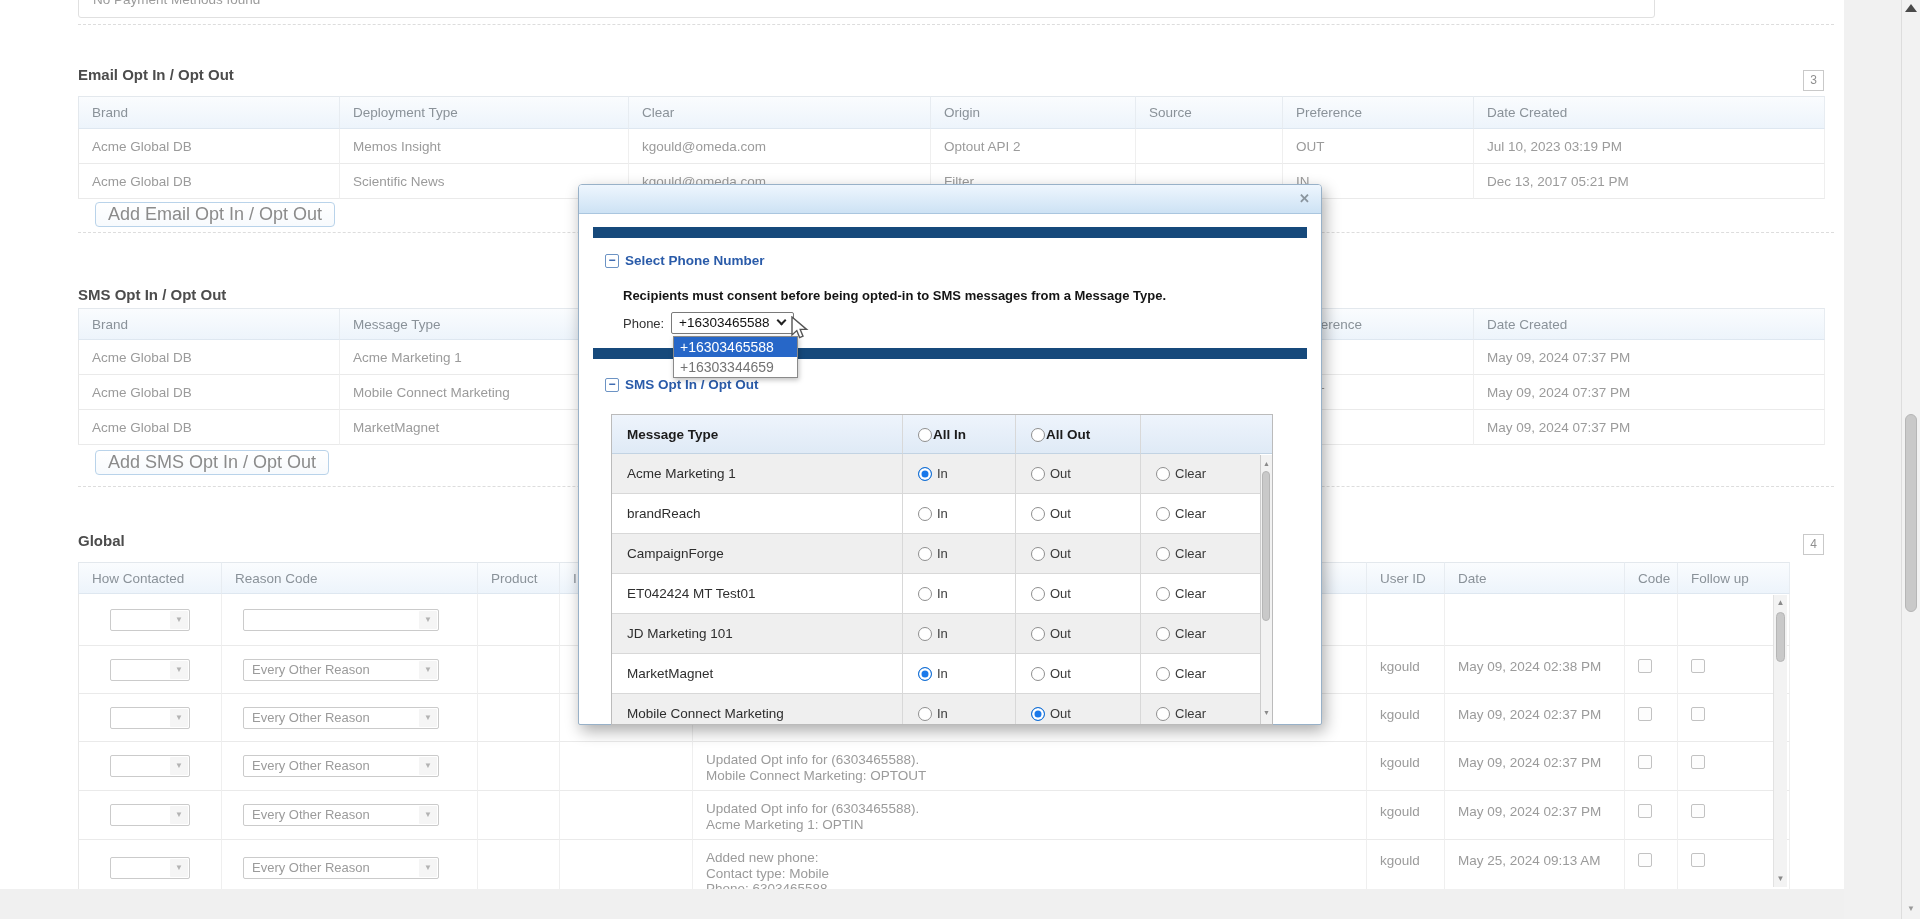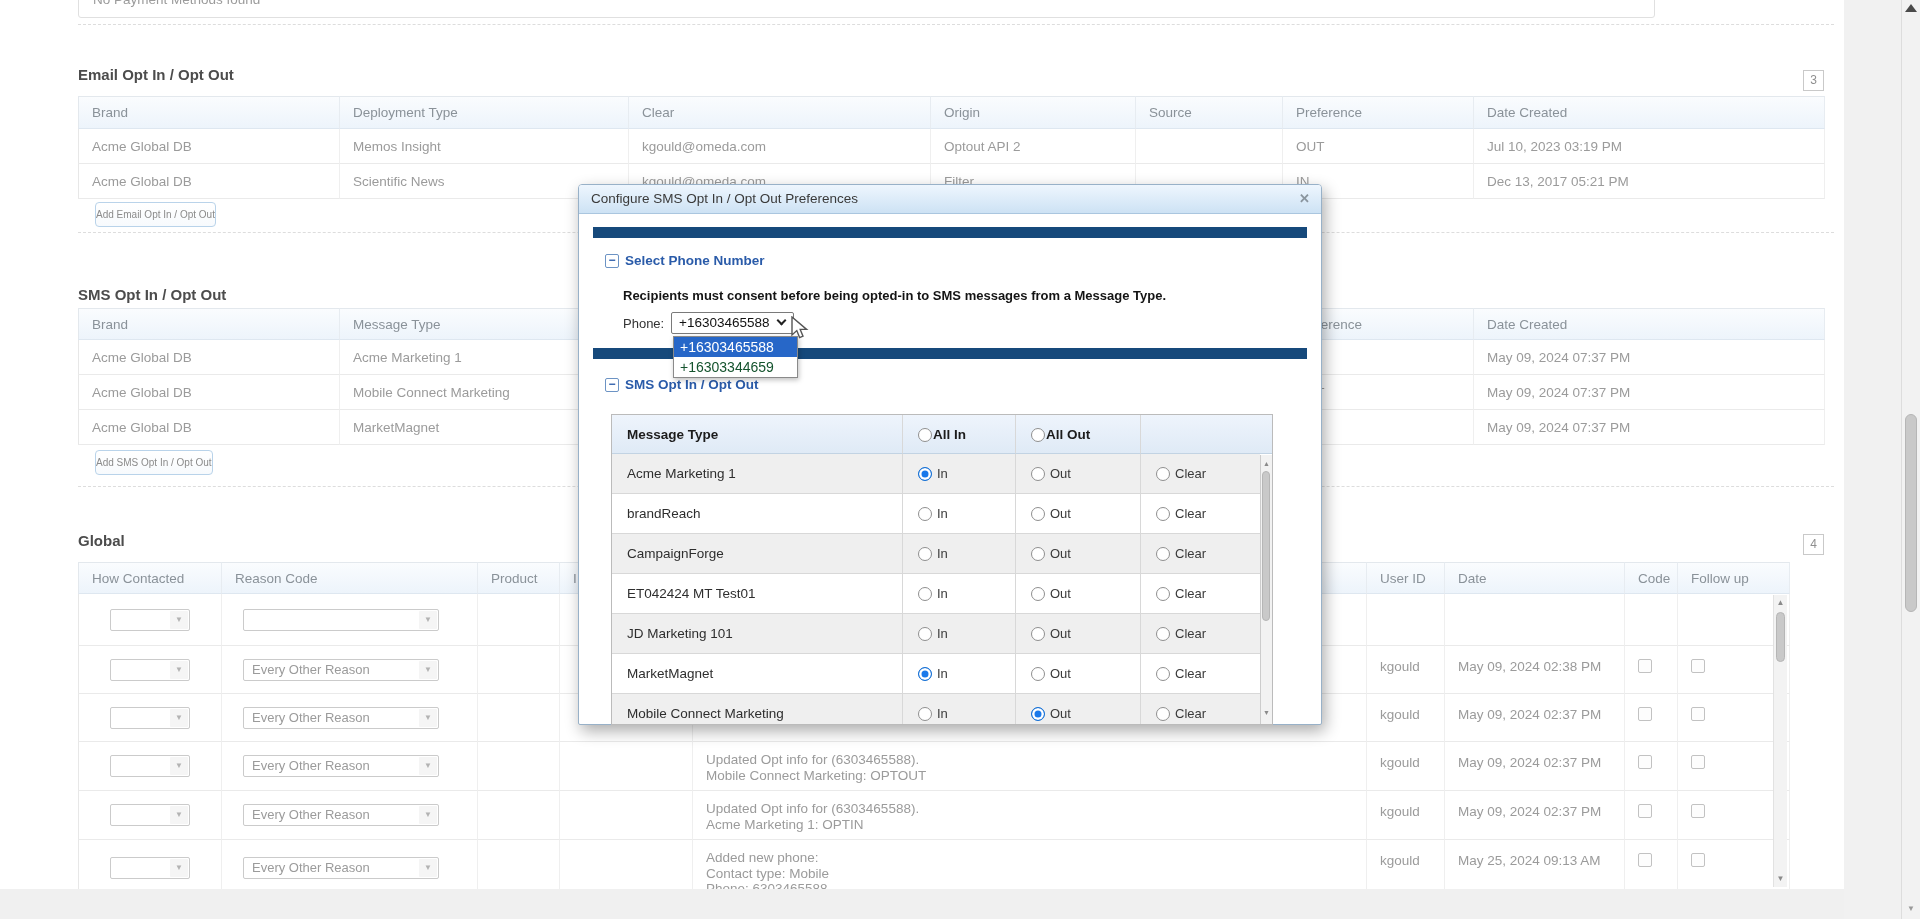--- a/index.html
+++ b/index.html
@@ -5,21 +5,21 @@
 *{margin:0;padding:0;box-sizing:border-box}
 html,body{background:#fff}
 body{font-family:"Liberation Sans",sans-serif}
 #screen{position:relative;width:1920px;height:919px;overflow:hidden;background:#fff}
 
 
 .payment-box{position:absolute;left:78px;top:-18px;width:1577px;height:36px;border:1px solid #e0e0e0;border-radius:3px;line-height:34px;padding-left:14px;font-size:13.5px;color:#9b9b9b;background:#fff}
 .dash{position:absolute;left:78px;width:1756px;border-top:1px dashed #ddd}
 .heading{position:absolute;font-size:15px;font-weight:bold;color:#4c4c4c}
 .badge{position:absolute;width:21px;height:21px;border:1px solid #c9c9c9;color:#8f8f8f;font-size:12px;text-align:center;line-height:19px;background:#fff}
-.btn{position:absolute;height:25px;padding:0 0;border:1px solid #b9d3ea;border-radius:4px;background:linear-gradient(#ffffff,#f7fafd);color:#8b8b8b;font-size:10px;font-family:inherit;cursor:pointer}
+.btn{position:absolute;height:25px;padding:0 12px;border:1px solid #b9d3ea;border-radius:4px;background:linear-gradient(#ffffff,#f7fafd);color:#8b8b8b;font-size:18px;font-family:inherit;cursor:pointer}
 
 
 table.grid{position:absolute;border-collapse:separate;border-spacing:0;table-layout:fixed;background:#fff}
 .grid th{background:linear-gradient(#fafcfe,#edf4fb);color:#8a9299;font-weight:normal;font-size:13.5px;text-align:left;padding:0 6px 0 13px;border-top:1px solid #e3e8ed;border-bottom:1px solid #dee7f0;border-right:1px solid #e7ecf1;height:33px;overflow:hidden;white-space:nowrap}
 .grid th:first-child{border-left:1px solid #e3e8ed}
 .grid td{color:#9b9b9b;font-size:13.5px;padding:0 6px 0 13px;border-bottom:1px solid #eaeaea;border-right:1px solid #efefef;height:35px;overflow:hidden;white-space:nowrap;background:#fff}
 .grid td:first-child{border-left:1px solid #e7e7e7}
 #memos-table th{height:32px}
 #sms-table th{height:32px}
 #memos-table tbody tr:nth-child(1) td{height:52px}
@@ -51,21 +51,21 @@
 .m-title{position:absolute;left:12px;top:0;line-height:28px;font-size:13.5px;color:#3a3a3a}
 .m-close{position:absolute;right:11px;top:6px;color:#8a959e;font-weight:bold;font-size:13px;line-height:16px;cursor:pointer}
 .mbar{position:absolute;left:14px;width:714px;height:11px;background:#16497b}
 .micon{position:absolute;width:14px;height:14px;border:1px solid #6c93c4;border-radius:2px;background:#fff;color:#2a5ba9;font-size:12px;line-height:11px;text-align:center;font-weight:bold}
 .msec{position:absolute;font-size:13.5px;font-weight:bold;color:#2a5ba9}
 .m-consent{position:absolute;left:44px;top:103px;font-size:13px;font-weight:bold;color:#141414}
 .m-phone-label{position:absolute;left:44px;top:131px;font-size:13px;color:#333}
 .psel{position:absolute;left:92px;top:127px;width:123px;height:22px;border:1px solid #7a7a7a;border-radius:2px;background:#fff;font-size:13.5px;color:#111;line-height:20px;padding-left:7px}
 .psel .chev{position:absolute;right:8px;top:4px;width:7px;height:7px;border-right:2px solid #222;border-bottom:2px solid #222;transform:rotate(45deg)}
 .pdd{position:absolute;left:94px;top:151px;width:125px;background:#fff;border:1px solid #8a8a8a;box-shadow:1px 2px 5px rgba(0,0,0,.25);z-index:8}
-.pdd .opt{height:20px;line-height:20px;font-size:14px;padding-left:6px;color:#14532d;white-space:nowrap}
+.pdd .opt{height:20px;line-height:20px;font-size:14px;padding-left:6px;color:#737373;white-space:nowrap}
 .pdd .opt.hl{background:#2767c8;color:#fff}
 
 
 .mt-wrap{position:absolute;left:32px;top:229px;width:662px;height:311px;overflow:hidden;border:1px solid #bbb;background:#fff}
 #mt-table{border-collapse:separate;border-spacing:0;table-layout:fixed;width:648px}
 #mt-table th{background:linear-gradient(#eef4fc,#dfeaf6);font-size:13.5px;font-weight:bold;color:#1c1c1c;text-align:left;height:39px;border-bottom:1px solid #c2d3e3;padding-left:15px;white-space:nowrap;overflow:hidden}
 #mt-table td{height:40px;font-size:13.5px;color:#2e2e2e;border-bottom:1px solid #d8d8d8;padding-left:15px;white-space:nowrap;overflow:hidden;background:#fff}
 #mt-table tr.odd td{background:#efefef}
 #mt-table td.rcell,#mt-table th.rcell{border-left:1px solid #d8d8d8}
 .radio{display:inline-block;width:14px;height:14px;border:1px solid #8f8f8f;border-radius:50%;background:#fff;vertical-align:-3px;margin-right:5px}
@@ -297,21 +297,20 @@
   <div class="gutter"></div>
 
   <div class="sb-track" style="left:1901px;top:0;width:19px;height:919px;background:#f2f2f2;border-left:1px solid #ddd">
     <div class="sb-thumb" style="left:3px;top:414px;width:12px;height:198px;border-radius:7px"></div>
     <div class="sb-arrow" style="bottom:3px;color:#9a9a9a">▼</div>
   </div>
   <div class="corner-arrow"></div>
 
   <div class="modal">
     <div class="m-titlebar">
-      <span class="m-title">Configure SMS Opt In / Opt Out Preferences</span>
       <span class="m-close">✕</span>
     </div>
 
     <div class="mbar" style="top:42px"></div>
 
     <span class="micon" style="left:26px;top:69px">−</span>
     <span class="msec" style="left:46px;top:68px">Select Phone Number</span>
 
     <div class="m-consent">Recipients must consent before being opted-in to SMS messages from a Message Type.</div>
 

